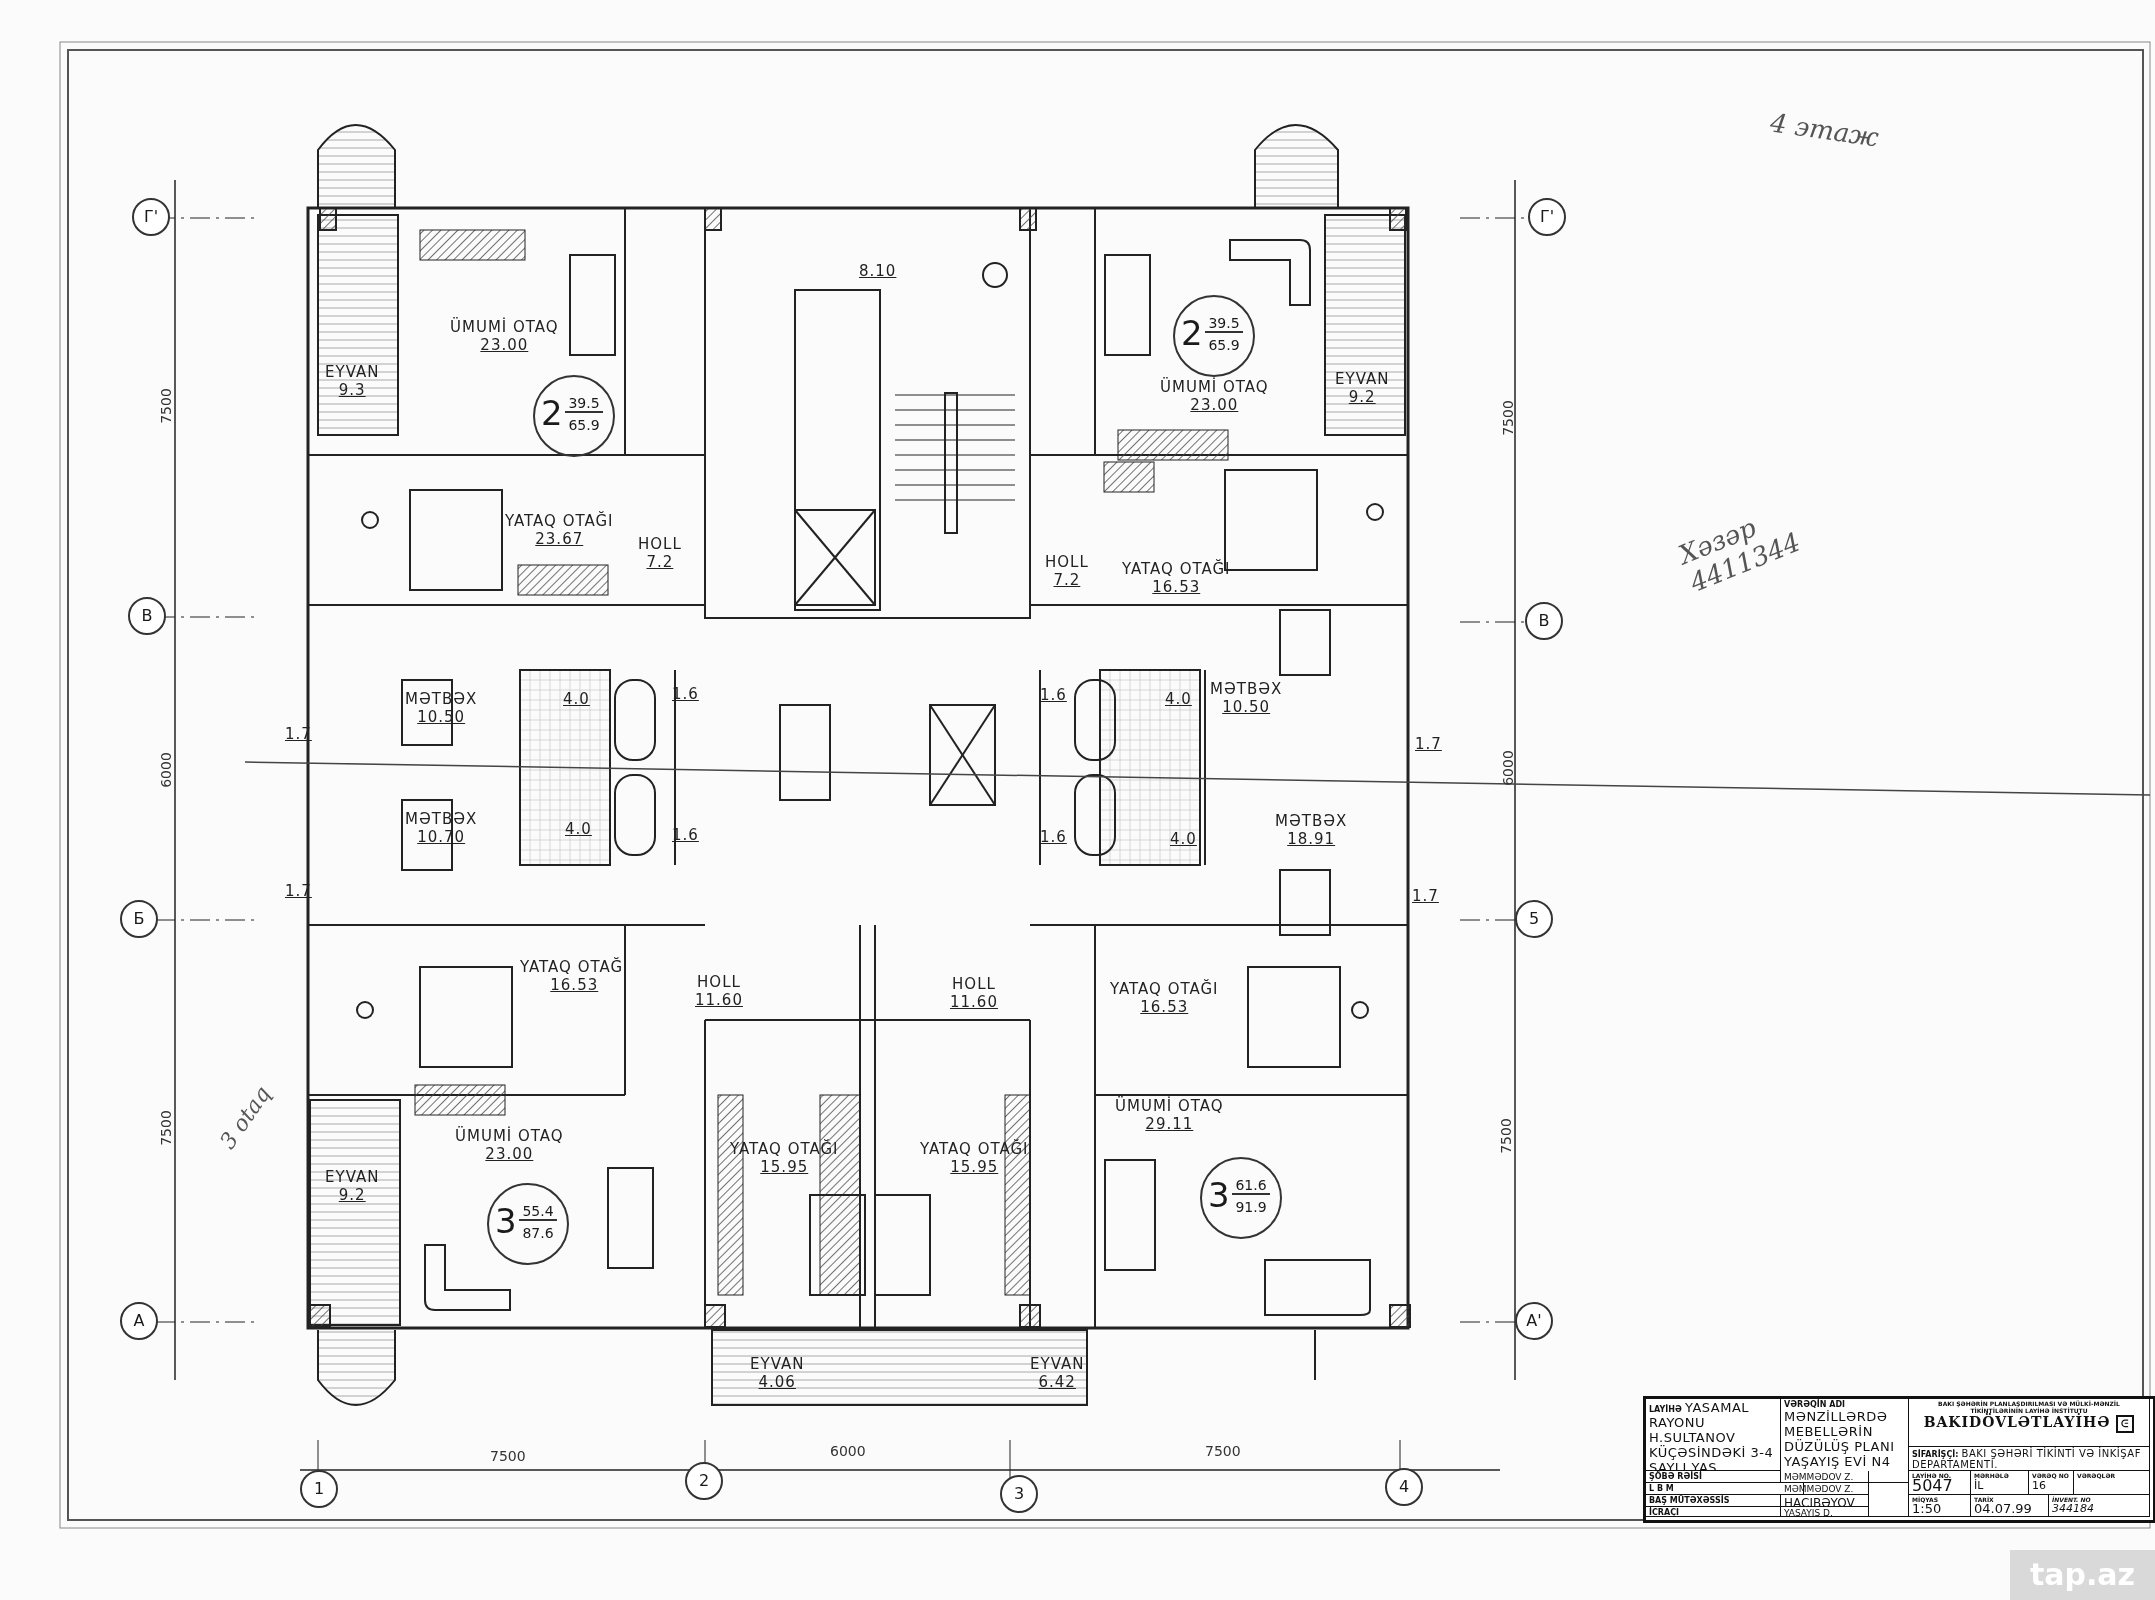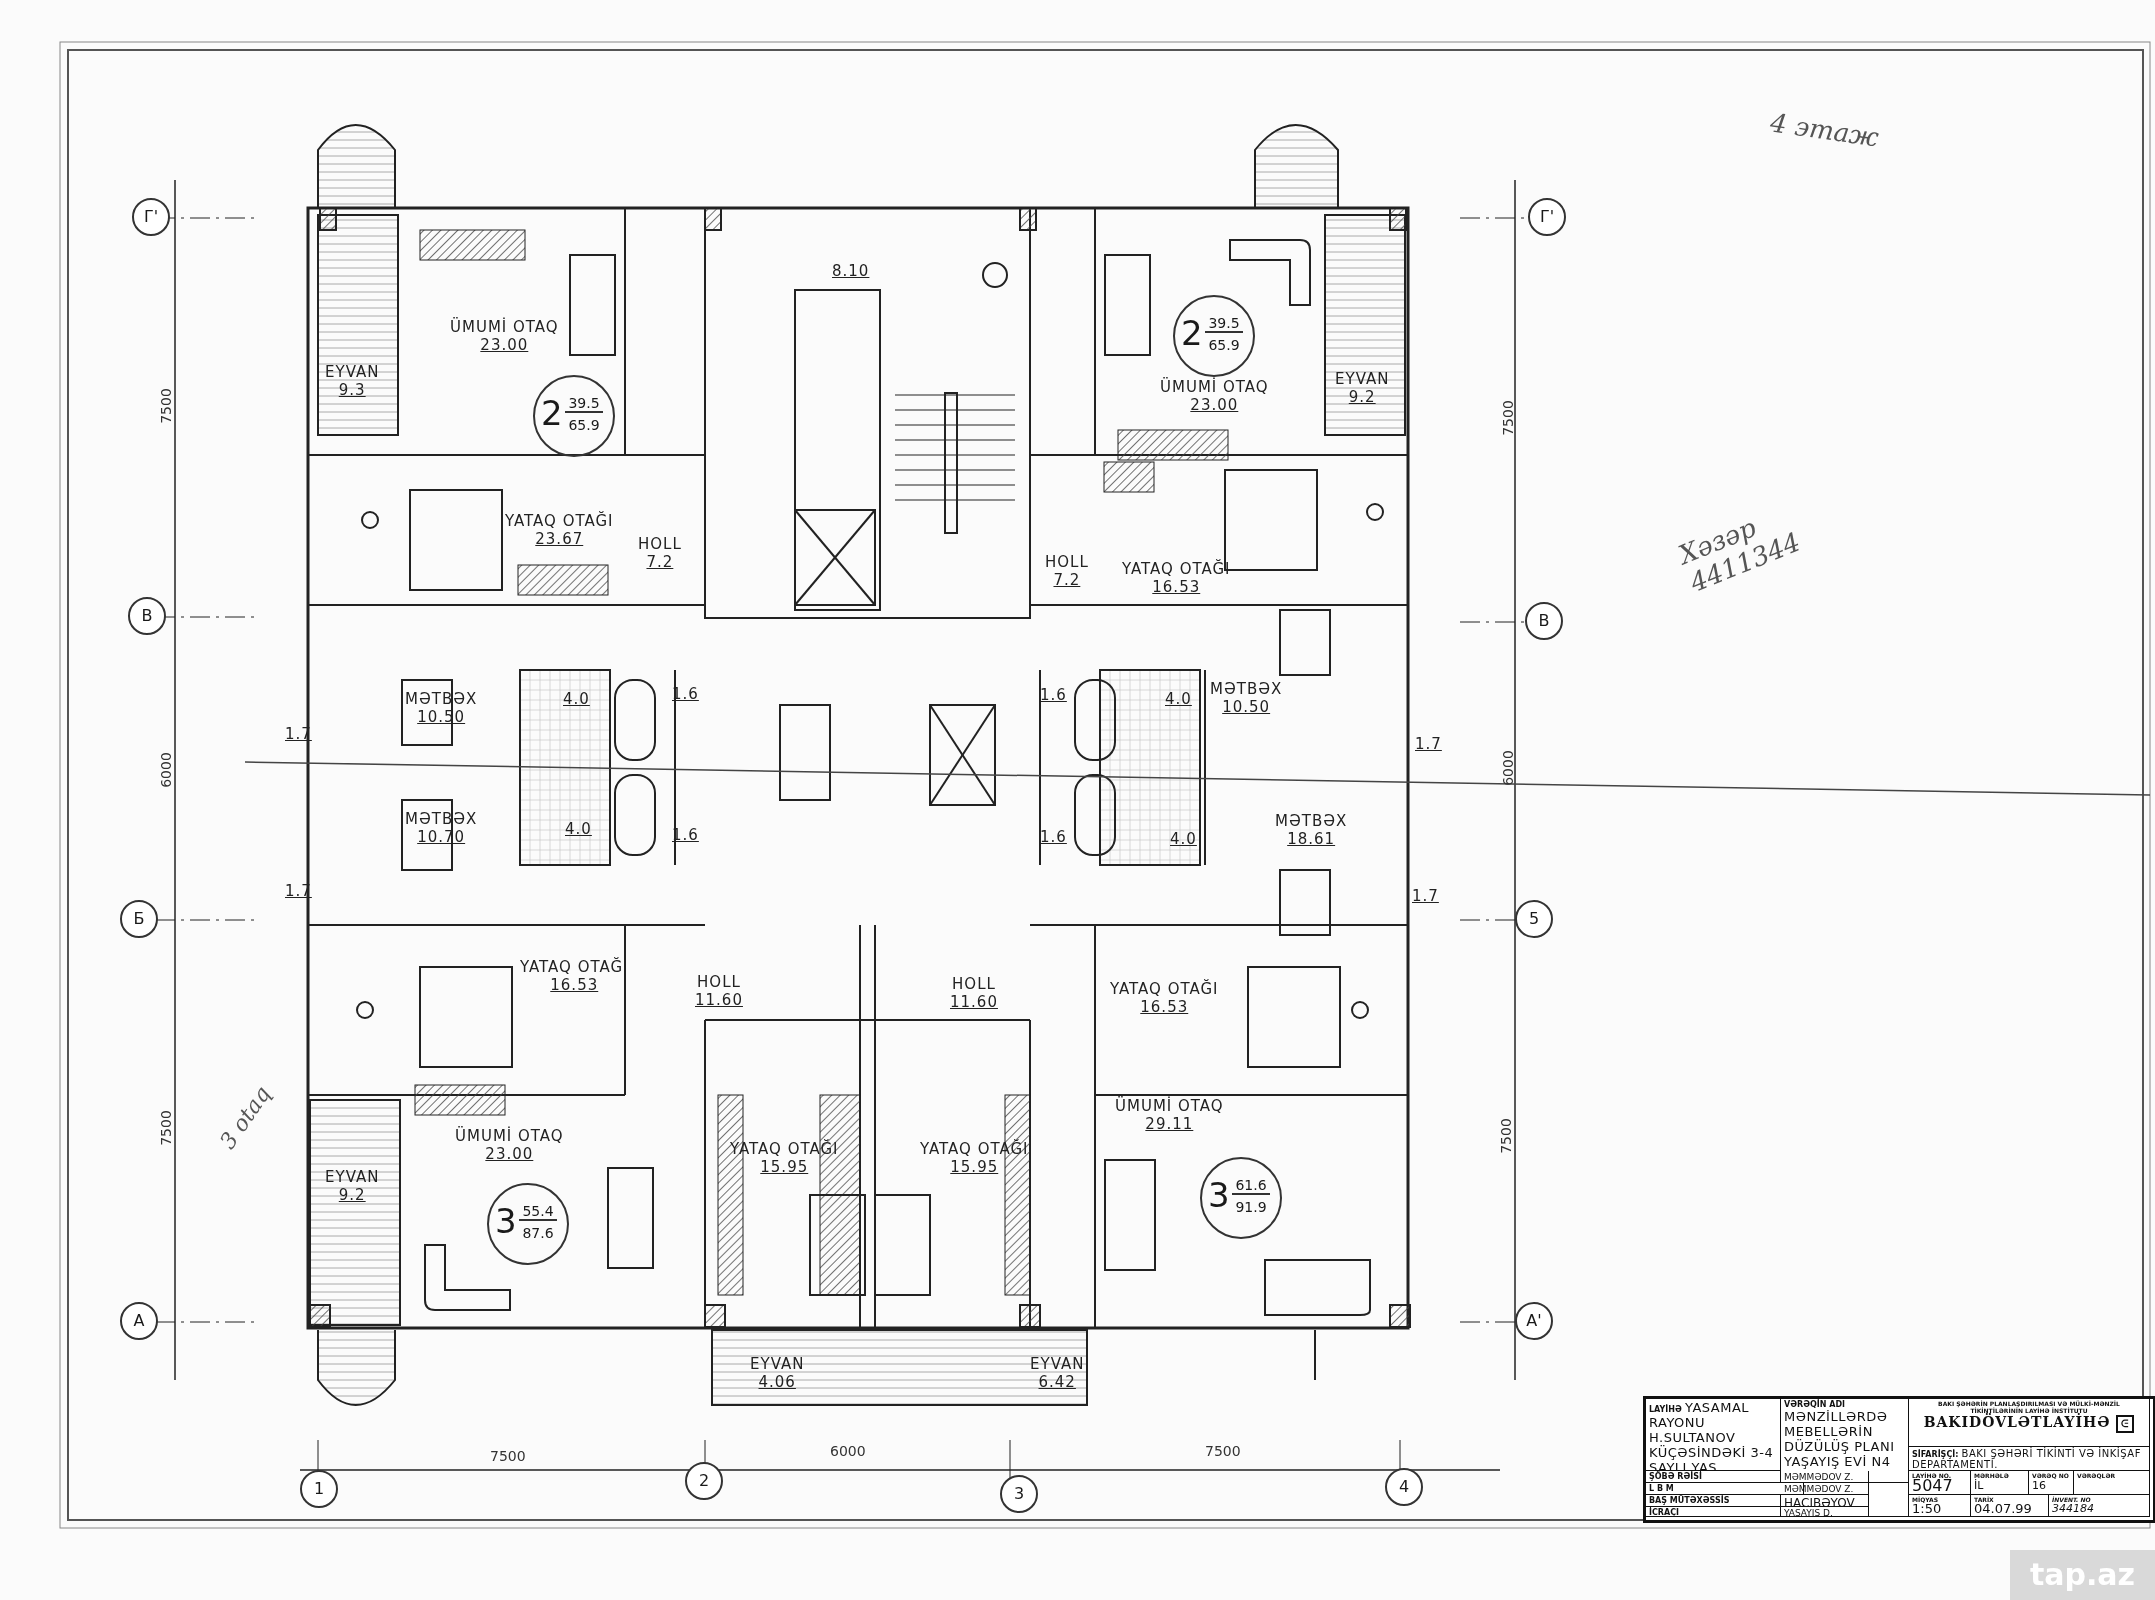--- a/index.html
+++ b/index.html
@@ -206,21 +206,21 @@
 <div class="lbl" style="left:325px;top:363px;"><span>EYVAN</span><span class="area">9.3</span></div>
 <div class="lbl" style="left:505px;top:512px;"><span>YATAQ OTAĞI</span><span class="area">23.67</span></div>
 <div class="lbl" style="left:638px;top:535px;"><span>HOLL</span><span class="area">7.2</span></div>
 <div class="lbl" style="left:405px;top:690px;"><span>MƏTBƏX</span><span class="area">10.50</span></div>
 <div class="lbl" style="left:563px;top:690px;">
       <span class="area">4.0</span>
     </div>
 <div class="lbl" style="left:672px;top:685px;">
       <span class="area">1.6</span>
     </div>
-<div class="lbl" style="left:832px;top:262px;">
+<div class="lbl" style="left:859px;top:262px;">
       <span class="area">8.10</span>
     </div>
 
 <div class="lbl" style="left:1160px;top:378px;"><span>ÜMUMİ OTAQ</span><span class="area">23.00</span></div>
 <div class="lbl" style="left:1335px;top:370px;"><span>EYVAN</span><span class="area">9.2</span></div>
 <div class="lbl" style="left:1122px;top:560px;"><span>YATAQ OTAĞI</span><span class="area">16.53</span></div>
 <div class="lbl" style="left:1045px;top:553px;"><span>HOLL</span><span class="area">7.2</span></div>
 <div class="lbl" style="left:1210px;top:680px;"><span>MƏTBƏX</span><span class="area">10.50</span></div>
 <div class="lbl" style="left:1165px;top:690px;">
       <span class="area">4.0</span>
@@ -253,21 +253,21 @@
 <div class="lbl" style="left:695px;top:973px;"><span>HOLL</span><span class="area">11.60</span></div>
 <div class="lbl" style="left:455px;top:1127px;"><span>ÜMUMİ OTAQ</span><span class="area">23.00</span></div>
 <div class="lbl" style="left:325px;top:1168px;"><span>EYVAN</span><span class="area">9.2</span></div>
 
 <div class="lbl" style="left:950px;top:975px;"><span>HOLL</span><span class="area">11.60</span></div>
 <div class="lbl" style="left:730px;top:1140px;"><span>YATAQ OTAĞI</span><span class="area">15.95</span></div>
 <div class="lbl" style="left:920px;top:1140px;"><span>YATAQ OTAĞI</span><span class="area">15.95</span></div>
 <div class="lbl" style="left:750px;top:1355px;"><span>EYVAN</span><span class="area">4.06</span></div>
 <div class="lbl" style="left:1030px;top:1355px;"><span>EYVAN</span><span class="area">6.42</span></div>
 
-<div class="lbl" style="left:1275px;top:812px;"><span>MƏTBƏX</span><span class="area">18.61</span></div>
+<div class="lbl" style="left:1275px;top:812px;"><span>MƏTBƏX</span><span class="area">18.91</span></div>
 <div class="lbl" style="left:1170px;top:830px;">
       <span class="area">4.0</span>
     </div>
 <div class="lbl" style="left:1040px;top:828px;">
       <span class="area">1.6</span>
     </div>
 <div class="lbl" style="left:1110px;top:980px;"><span>YATAQ OTAĞI</span><span class="area">16.53</span></div>
 <div class="lbl" style="left:1115px;top:1097px;"><span>ÜMUMİ OTAQ</span><span class="area">29.11</span></div>
 
 <div class="badge" style="left:533px;top:375px;">

